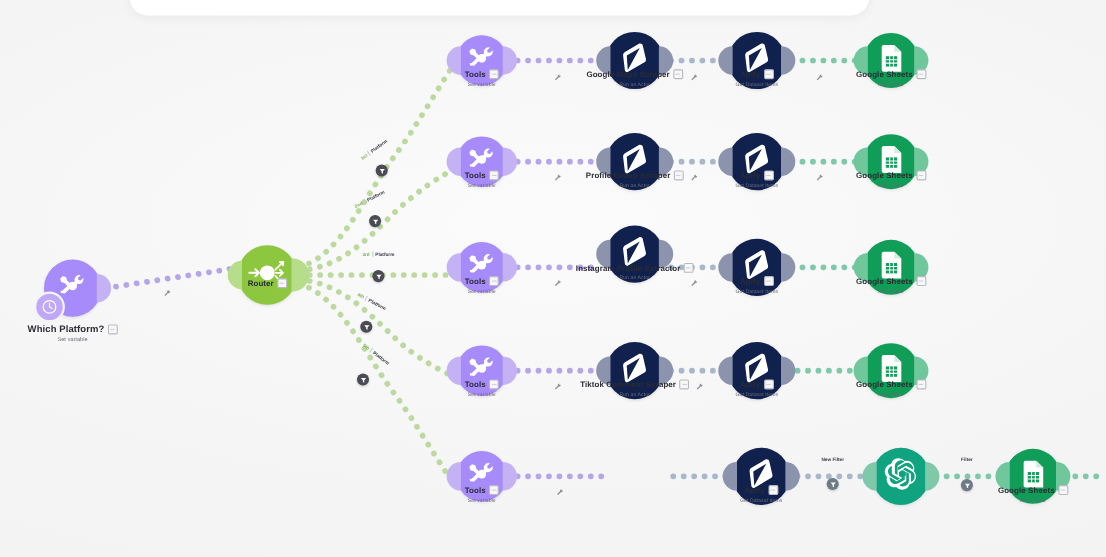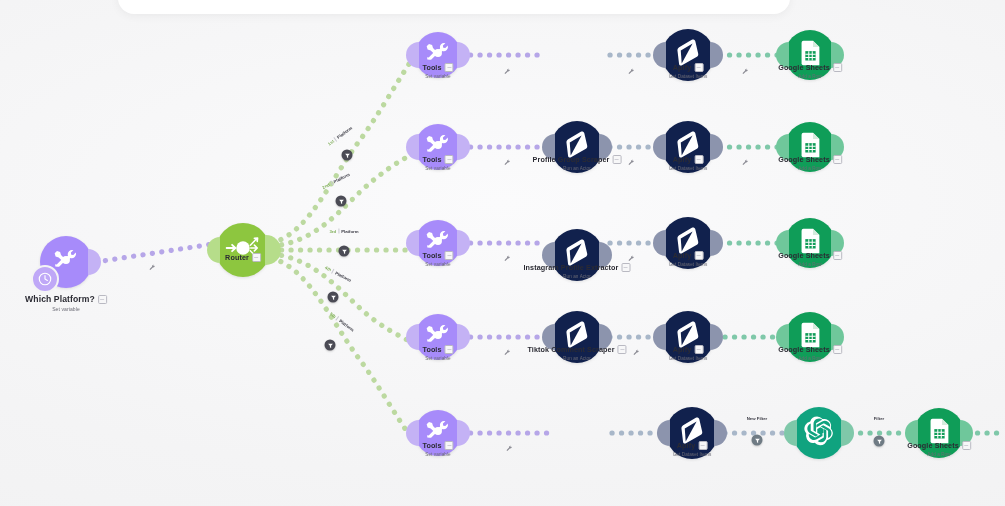--- a/index.html
+++ b/index.html
@@ -310,20 +310,37 @@
           </svg></span>
       </div>
       <div class="caption" style="top: 31px;">
         <div class="cap-row">
           <span class="cap-title">Tools</span>
           <span class="chip"></span>
         </div>
         <div class="cap-sub">Set variable</div>
       </div>
     </div>
+    <div class="node" style="left: 577px; top: 55px;">
+      <div class="bulb" style="width: 52px; height: 52px; background: rgb(17, 33, 77);">
+        <div class="ear left" style="background: rgb(140, 148, 173);"></div>
+        <div class="ear right" style="background: rgb(140, 148, 173);"></div>
+        <span><svg width="34" height="34" viewBox="0 0 40 40">
+      <path d="M24.5 4.5 9.6 13.2c-1.4.8-2.2 2.4-2 4l1.9 15.6c.2 1.6 2 2.5 3.4 1.7l17.6-10.2c1.2-.7 1.8-2.1 1.5-3.5L28.6 6.2c-.4-1.7-2.5-2.5-4.1-1.7z" fill="#fff"></path>
+      <path d="M12.6 32.4 25.4 8.9l-13.9 8.2z" fill="#11214d"></path>
+    </svg></span>
+      </div>
+      <div class="caption" style="top: 34px;">
+        <div class="cap-row">
+          <span class="cap-title">Google Maps Scraper</span>
+          <span class="chip"></span>
+        </div>
+        <div class="cap-sub">Run an Actor</div>
+      </div>
+    </div>
     <div class="node" style="left: 688px; top: 55px;">
       <div class="bulb" style="width: 52px; height: 52px; background: rgb(17, 33, 77);">
         <div class="ear left" style="background: rgb(140, 148, 173);"></div>
         <div class="ear right" style="background: rgb(140, 148, 173);"></div>
         <span><svg width="34" height="34" viewBox="0 0 40 40">
       <path d="M24.5 4.5 9.6 13.2c-1.4.8-2.2 2.4-2 4l1.9 15.6c.2 1.6 2 2.5 3.4 1.7l17.6-10.2c1.2-.7 1.8-2.1 1.5-3.5L28.6 6.2c-.4-1.7-2.5-2.5-4.1-1.7z" fill="#fff"></path>
       <path d="M12.6 32.4 25.4 8.9l-13.9 8.2z" fill="#11214d"></path>
     </svg></span>
       </div>
       <div class="caption" style="top: 34px;">
@@ -445,21 +462,21 @@
           </svg></span>
       </div>
       <div class="caption" style="top: 31px;">
         <div class="cap-row">
           <span class="cap-title">Tools</span>
           <span class="chip"></span>
         </div>
         <div class="cap-sub">Set variable</div>
       </div>
     </div>
-    <div class="node" style="left: 577px; top: 255px;">
+    <div class="node" style="left: 577px; top: 231px;">
       <div class="bulb" style="width: 52px; height: 52px; background: rgb(17, 33, 77);">
         <div class="ear left" style="background: rgb(140, 148, 173);"></div>
         <div class="ear right" style="background: rgb(140, 148, 173);"></div>
         <span><svg width="34" height="34" viewBox="0 0 40 40">
       <path d="M24.5 4.5 9.6 13.2c-1.4.8-2.2 2.4-2 4l1.9 15.6c.2 1.6 2 2.5 3.4 1.7l17.6-10.2c1.2-.7 1.8-2.1 1.5-3.5L28.6 6.2c-.4-1.7-2.5-2.5-4.1-1.7z" fill="#fff"></path>
       <path d="M12.6 32.4 25.4 8.9l-13.9 8.2z" fill="#11214d"></path>
     </svg></span>
       </div>
       <div class="caption" style="top: 34px;">
         <div class="cap-row">

